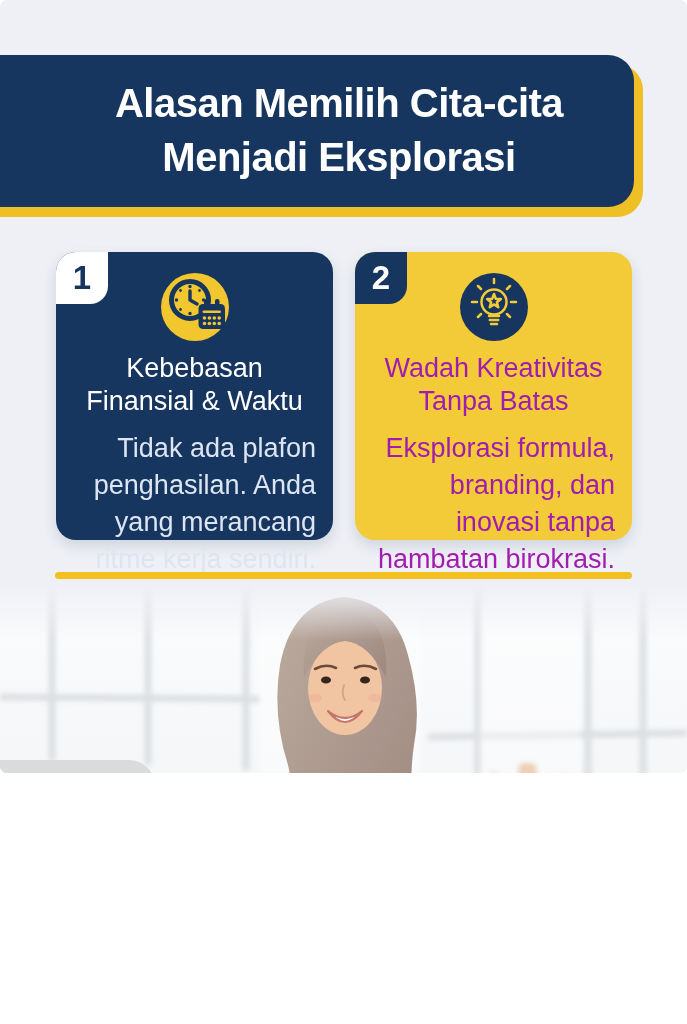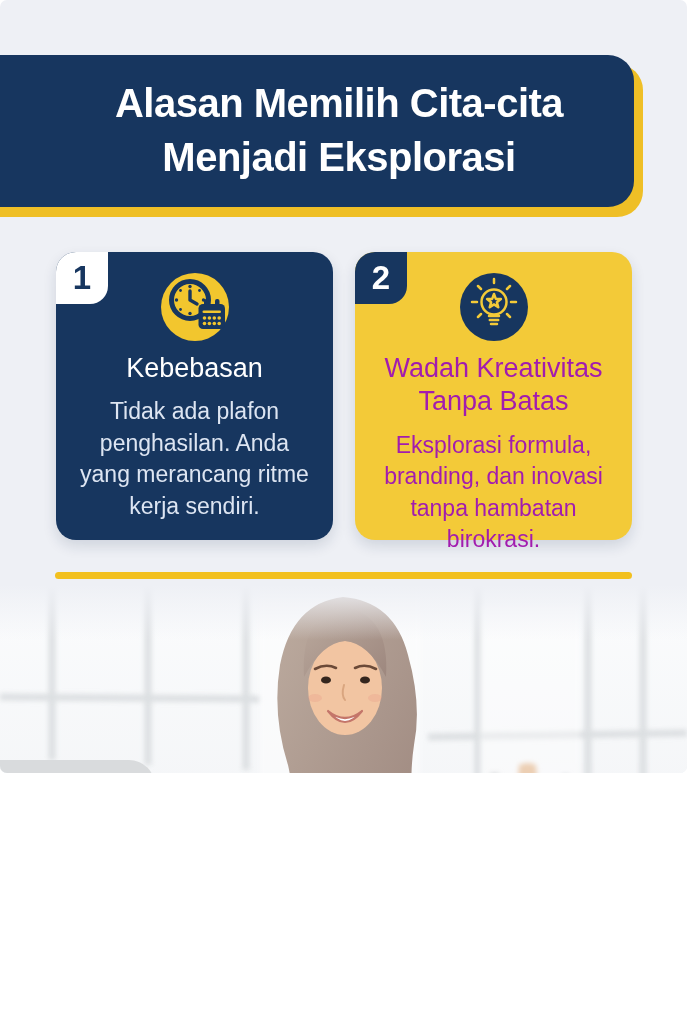--- a/index.html
+++ b/index.html
@@ -39,21 +39,21 @@
   .card-2 .badge{background:#17365f;color:#ffffff;}
   .icon-circle{
     width:68px;height:68px;border-radius:50%;margin:21px auto 11px;
     display:flex;align-items:center;justify-content:center;
   }
   .card-1 .icon-circle{background:#f2c62e;}
   .card-2 .icon-circle{background:#17365f;}
   .card h2{font-size:27px;line-height:1.24;font-weight:normal;margin:4px 8px 11px;}
   .card-1 h2{color:#ffffff;}
   .card-2 h2{color:#a21caf;}
-  .card p{font-size:23px;line-height:1.37;margin:0 17px;}
+  .card p{font-size:27px;line-height:1.37;margin:0 17px;text-align:right;}
   .card-1 p{color:#dde5f2;}
   .card-2 p{color:#a21caf;}
   
   .divider{
     position:absolute;top:572px;left:55px;width:577px;height:7px;
     background:#f2c01f;border-radius:4px;
   }
   
   .photo{position:absolute;top:585px;left:0;width:687px;height:439px;}
   
@@ -103,21 +103,21 @@
                 <circle cx="19.3" cy="11" r="1.8"></circle>
                 <circle cx="24.2" cy="11" r="1.8"></circle>
               <circle cx="9.5" cy="16.5" r="1.8"></circle>
                 <circle cx="14.4" cy="16.5" r="1.8"></circle>
                 <circle cx="19.3" cy="16.5" r="1.8"></circle>
                 <circle cx="24.2" cy="16.5" r="1.8"></circle>
             </g>
           </g>
         </svg>
       </div>
-      <h2><span>Kebebasan</span><br></h2>
+      <h2><span>Kebebasan</span><br><span>Finansial &amp; Waktu</span></h2>
       <p>Tidak ada plafon penghasilan. Anda yang merancang ritme kerja sendiri.</p>
     </div>
 
     <div class="card card-2">
       <div class="badge">2</div>
       <div class="icon-circle">
         <svg width="68" height="68" viewBox="-34 -34 68 68">
           <g stroke="#f3ca38" fill="none" stroke-width="2.5" stroke-linecap="round">
             <circle cx="0" cy="-5" r="12.5"></circle>
             <path d="M-5,9 L5,9 M-4.2,13 L4.2,13 M-3,17 L3,17"></path>

